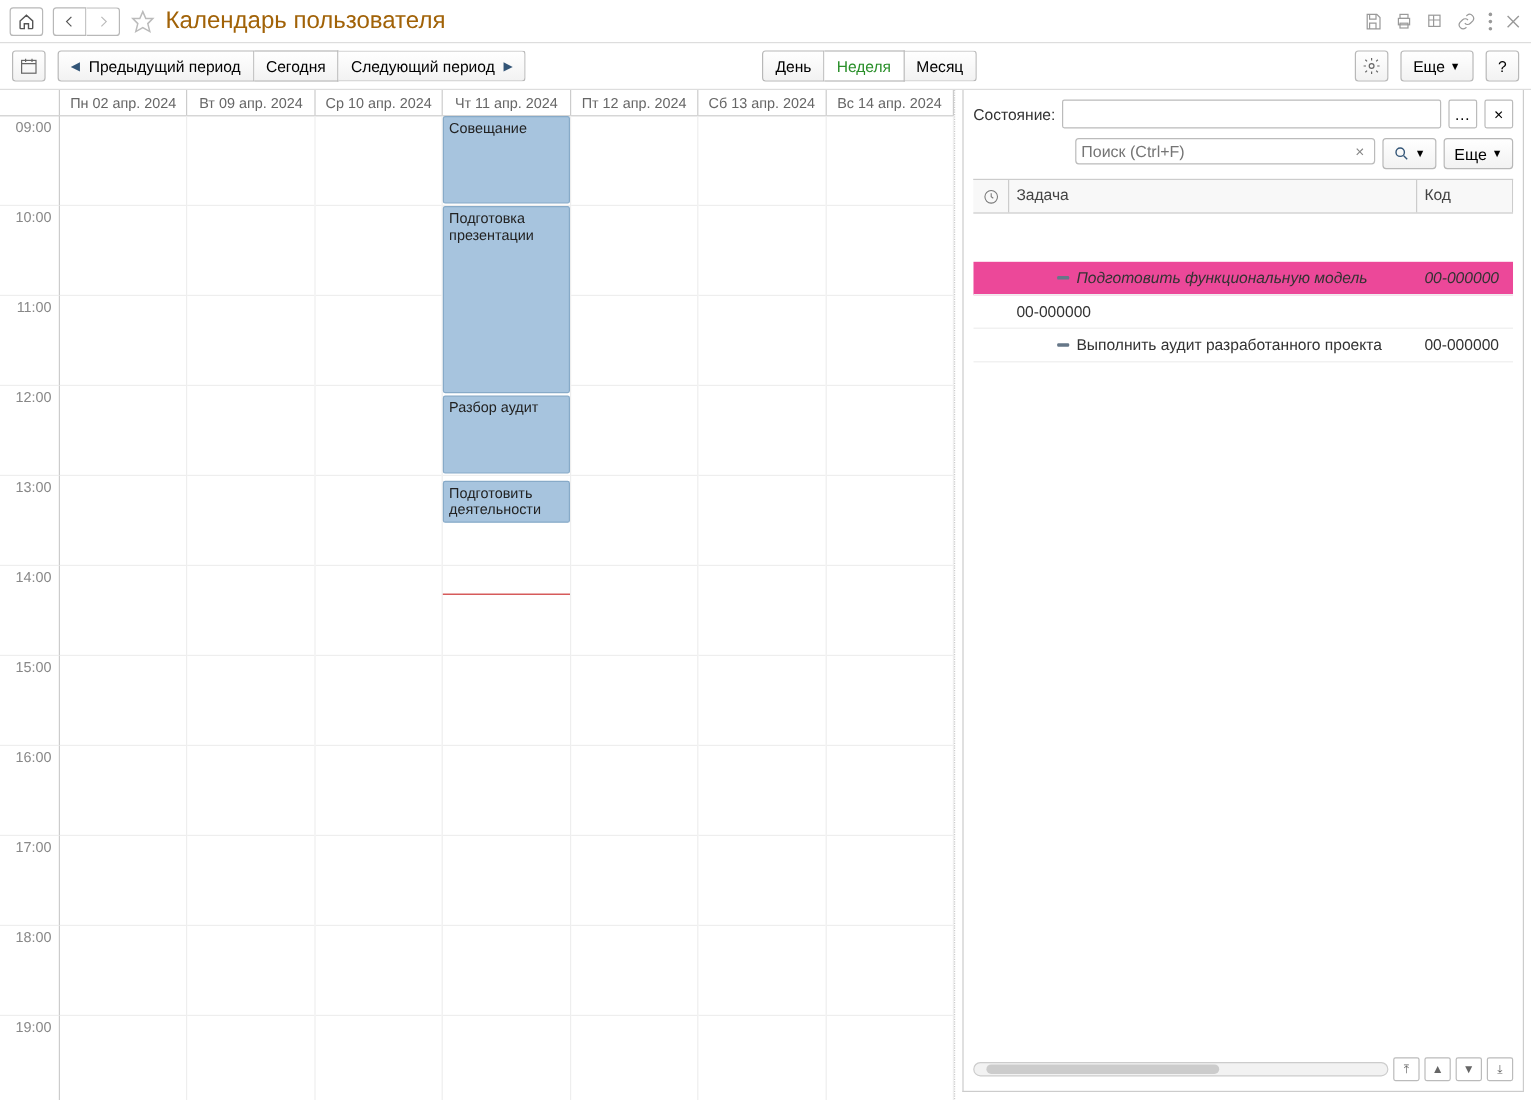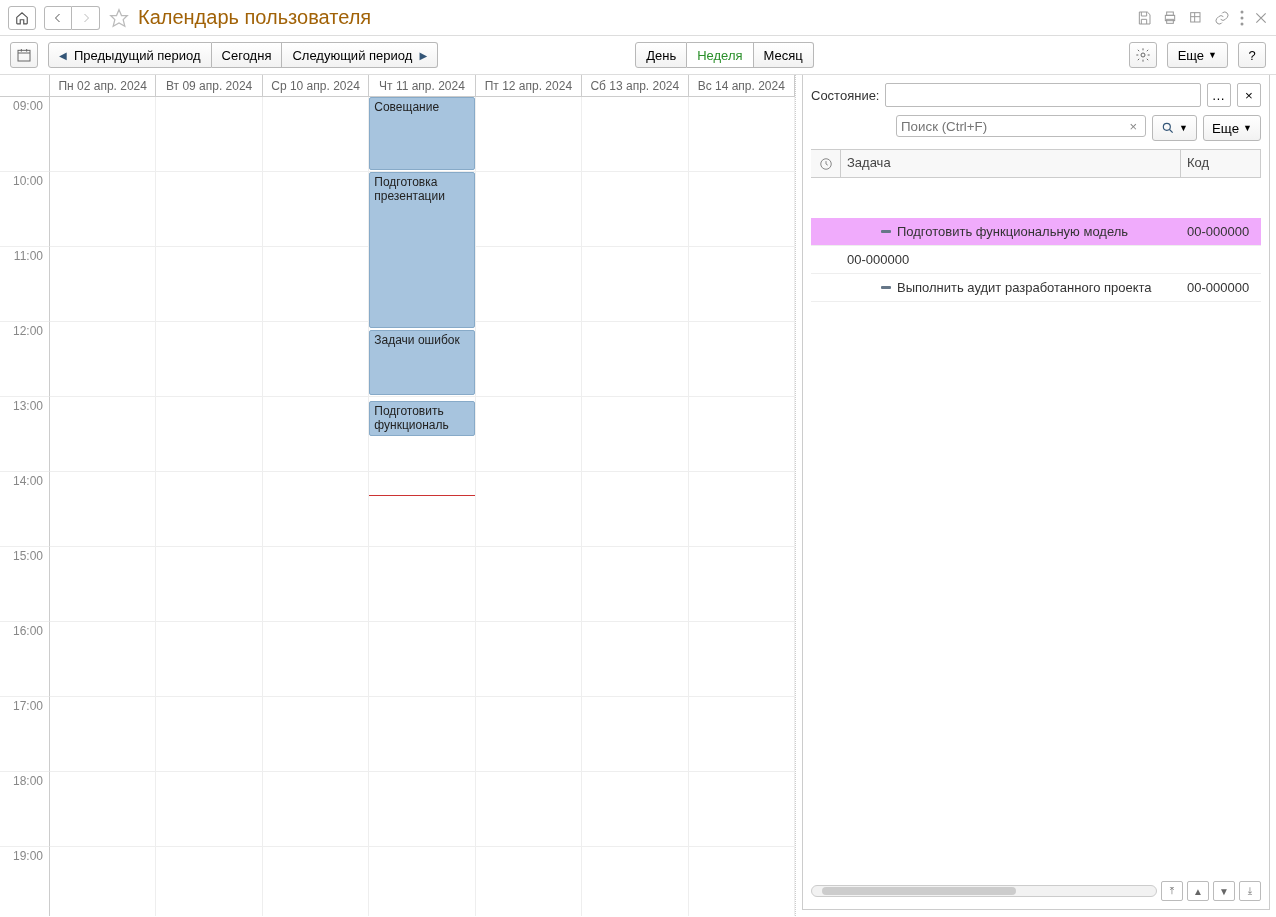--- a/index.html
+++ b/index.html
@@ -68,21 +68,21 @@
 
 
 .task-table { flex: 1; border-top: 1px solid #ccc; overflow: hidden; display: flex; flex-direction: column; margin: 0 8px; gap: 40px; }
 .tt-head { display: flex; background: #f8f8f8; border-bottom: 1px solid #ccc; height: 28px; }
 .tt-h { border-right: 1px solid #ccc; padding: 5px 6px; font-size: 13px; color: #444; }
 .tt-h.icon { width: 30px; display:flex; align-items:center; justify-content:center;}
 .tt-h.task { flex: 1; }
 .tt-h.code { width: 80px; }
 .tt-body { flex: 1; overflow-y: auto; }
 .tt-row { display: flex; height: 28px; align-items: center; border-bottom: 1px solid #eee; }
-.tt-row.selected { background: #f0abfc; }
+.tt-row.selected { background: #ec4899; font-style: italic; }
 .tt-c { padding: 0 6px; font-size: 13px; overflow: hidden; white-space: nowrap; }
 .tt-c.icon { width: 30px; }
 .tt-c.task { flex: 1; display: flex; align-items: center; gap: 6px; padding-left: 40px; }
 .tt-c.code { width: 80px; }
 .tt-c .dash { width: 10px; height: 3px; background: #678; border-radius: 1px; }
 
 
 .sp-foot { display: flex; align-items: center; padding: 4px 8px 8px 8px; gap: 4px; }
 .sp-foot .scroll { flex: 1; height: 12px; border: 1px solid #ccc; border-radius: 6px; position: relative; background: #f2f2f2; }
 .sp-foot .scroll .thumb { position: absolute; left: 10px; right: 140px; top: 1px; bottom: 1px; background: #ccc; border-radius: 5px; }
@@ -275,22 +275,22 @@
                 <div class="hour"></div>
                 <div class="hour"></div>
                 <div class="hour"></div>
                 <div class="hour"></div>
                 <div class="hour"></div>
                 <div class="hour"></div>
                 <div class="hour"></div>
                 <div class="hour"></div>
                 <div class="event" style="top: 0px; height: 73px;">Совещание</div>
                 <div class="event" style="top: 75px; height: 155.5px;">Подготовка презентации</div>
-                <div class="event" style="top: 232.5px; height: 65.5px;">Задачи ошибок</div>
-                <div class="event" style="top: 303.75px; height: 35.5px;">Подготовить функциональ</div>
+                <div class="event" style="top: 232.5px; height: 65.5px;">Разбор аудит</div>
+                <div class="event" style="top: 303.75px; height: 35.5px;">Подготовить деятельности</div>
                 <div class="nowline" style="top: 397.5px;"></div>
               </div>
               <div class="daycol">
                 <div class="hour"></div>
                 <div class="hour"></div>
                 <div class="hour"></div>
                 <div class="hour"></div>
                 <div class="hour"></div>
                 <div class="hour"></div>
                 <div class="hour"></div>

